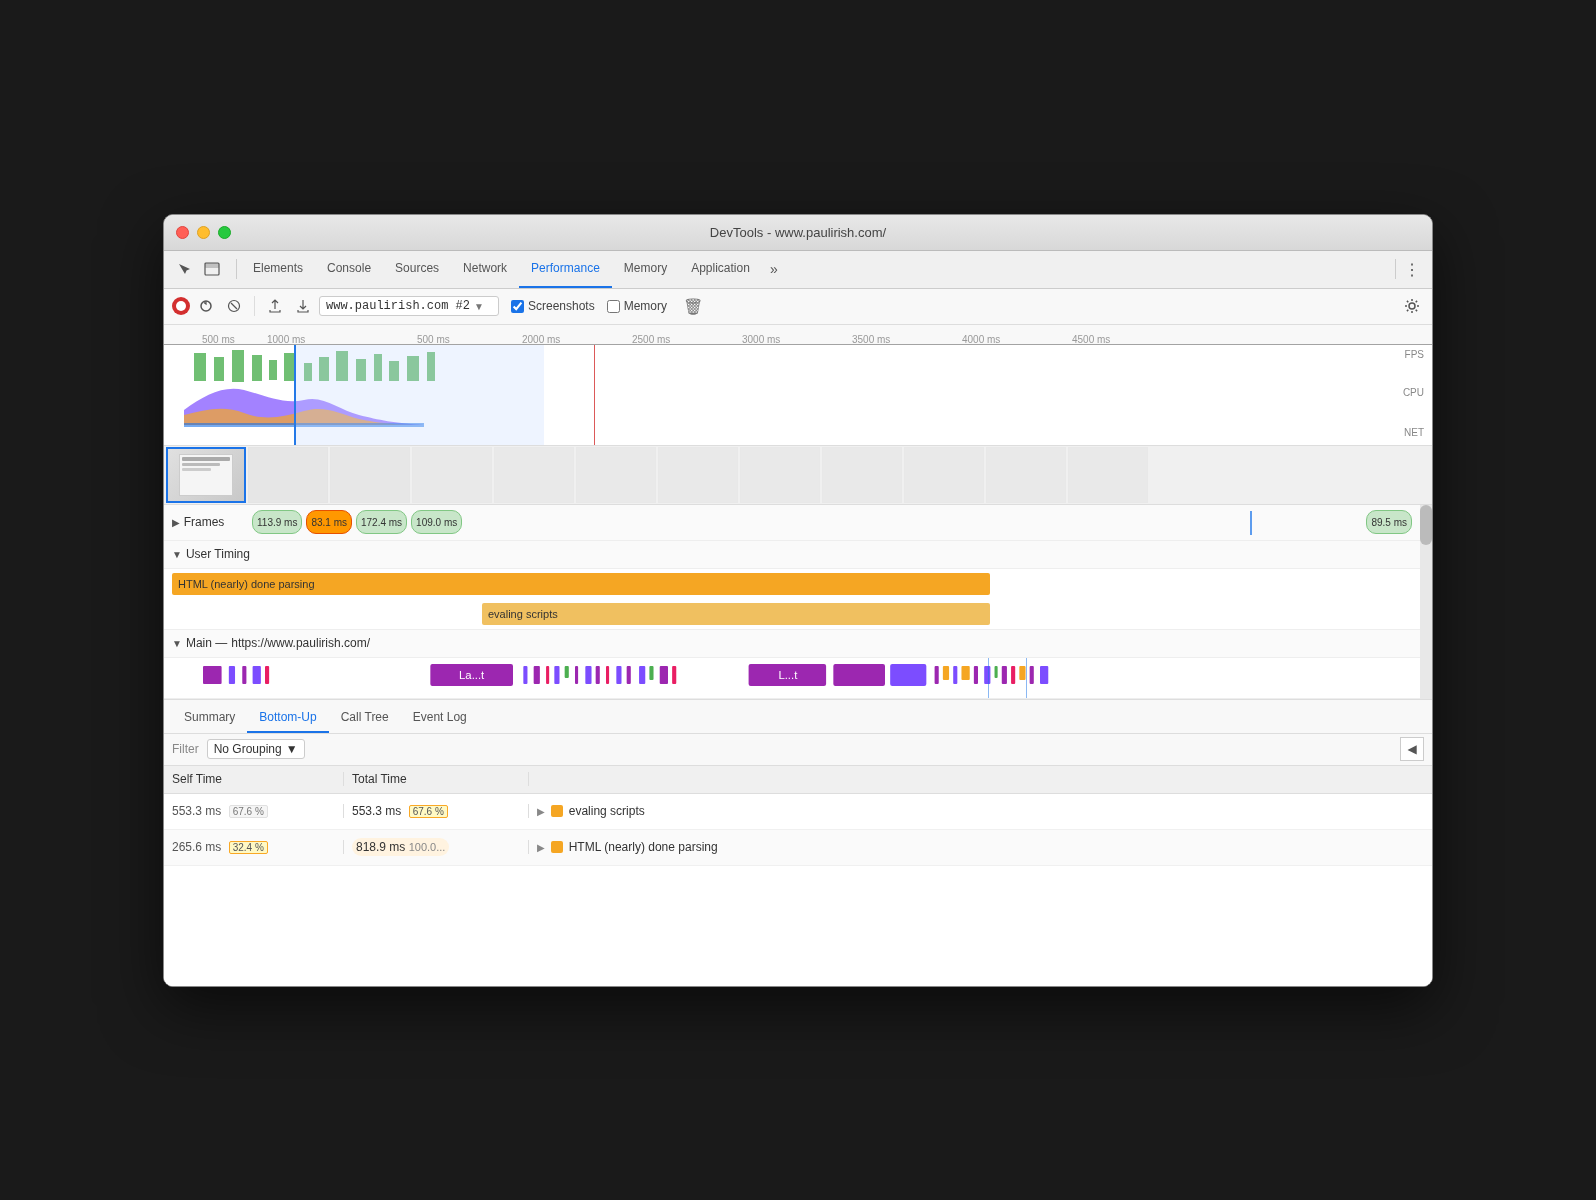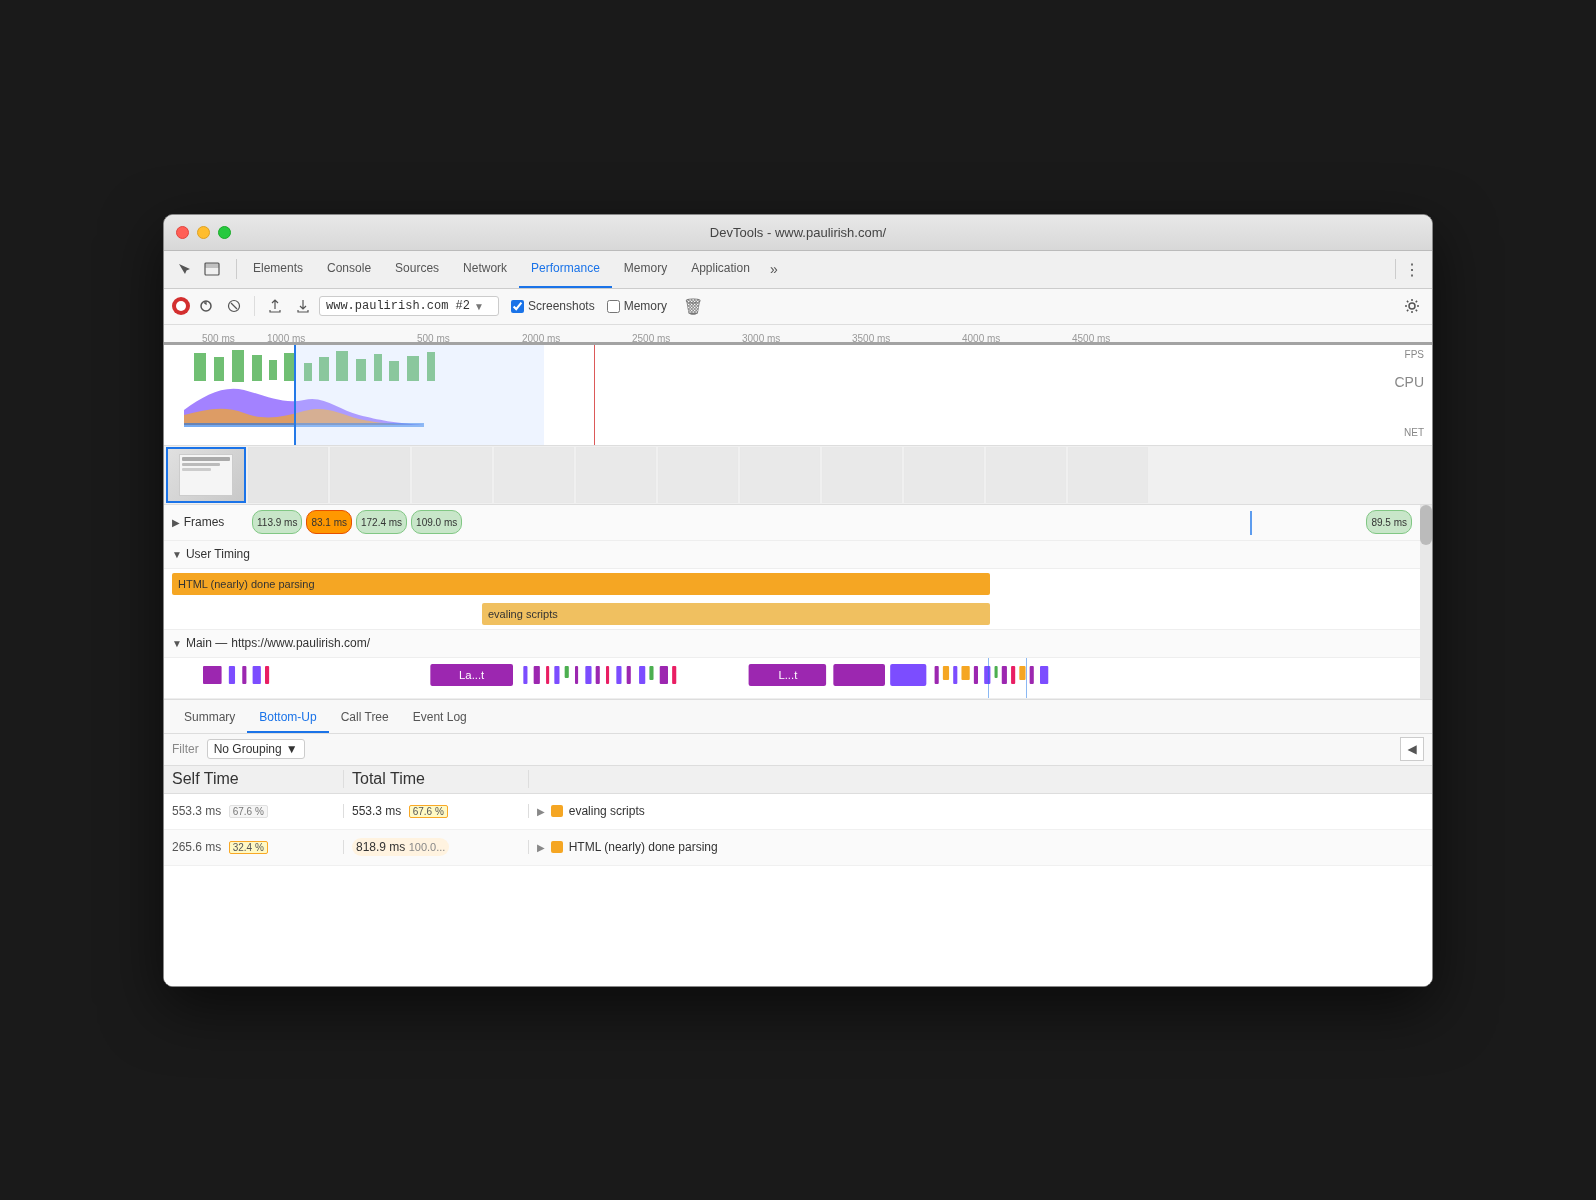--- a/index.html
+++ b/index.html
@@ -181,21 +181,21 @@
     .timeline-area {
       background: #fff;
       border-bottom: 1px solid #ddd;
       height: 180px;
       position: relative;
       overflow: hidden;
     }
     .timeline-ruler {
       height: 20px;
       background: #f8f8f8;
-      border-bottom: 3px solid #a3a3a3;
+      border-bottom: 1px solid #a3a3a3;
       display: flex;
       align-items: center;
       position: relative;
       padding-left: 8px;
     }
     .ruler-marks {
       display: flex;
       width: 100%;
       font-size: 10px;
       color: #999;
@@ -404,21 +404,21 @@
     .data-table {
       width: 100%;
       background: white;
     }
     .table-header {
       height: 28px;
       background: #f0f0f0;
       border-bottom: 1px solid #ddd;
       display: flex;
       align-items: center;
-      font-size: 16px;
+      font-size: 12px;
       color: #333;
       font-weight: 500;
     }
     .col-self-time { width: 180px; padding: 0 8px; border-right: 1px solid #ddd; flex-shrink: 0; }
     .col-total-time { width: 185px; padding: 0 8px; border-right: 1px solid #ddd; flex-shrink: 0; }
     .col-activity { flex: 1; padding: 0 8px; }
     .table-row {
       height: 36px;
       display: flex;
       align-items: center;
@@ -459,21 +459,21 @@
     }
     .expand-arrow { color: #888; font-size: 10px; cursor: pointer; }
     .activity-color-dot {
       width: 12px;
       height: 12px;
       border-radius: 2px;
       flex-shrink: 0;
     }
     .activity-name { color: #333; }
     .fps-label { position: absolute; right: 8px; top: 4px; font-size: 10px; color: #888; }
-    .cpu-label { position: absolute; right: 8px; top: 29px; font-size: 14px; color: #888; }
+    .cpu-label { position: absolute; right: 8px; top: 42px; font-size: 10px; color: #888; }
     .net-label { position: absolute; right: 8px; top: 82px; font-size: 10px; color: #888; }
     .scrollbar-thumb {
       width: 100%;
       height: 40px;
       background: #bbb;
       border-radius: 6px;
       margin-top: 0;
     }
   </style>
 </head>

